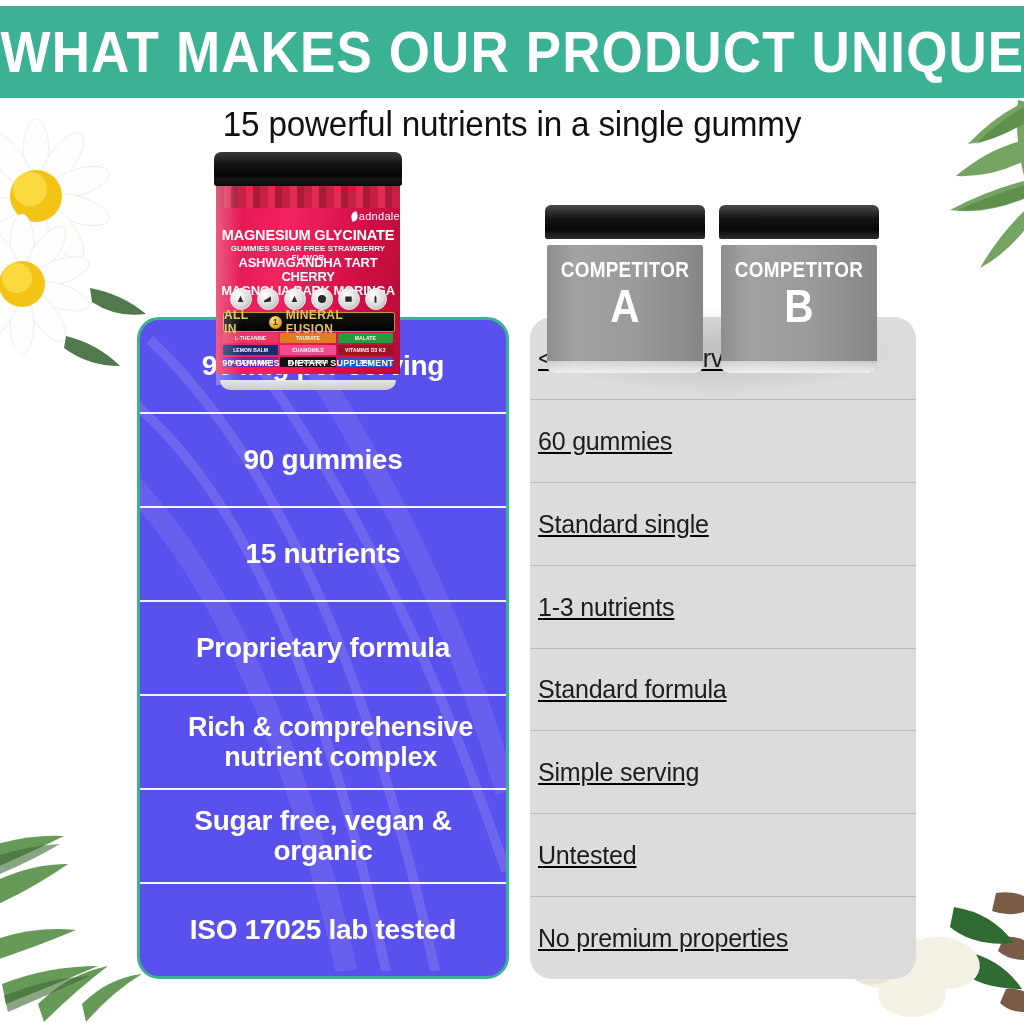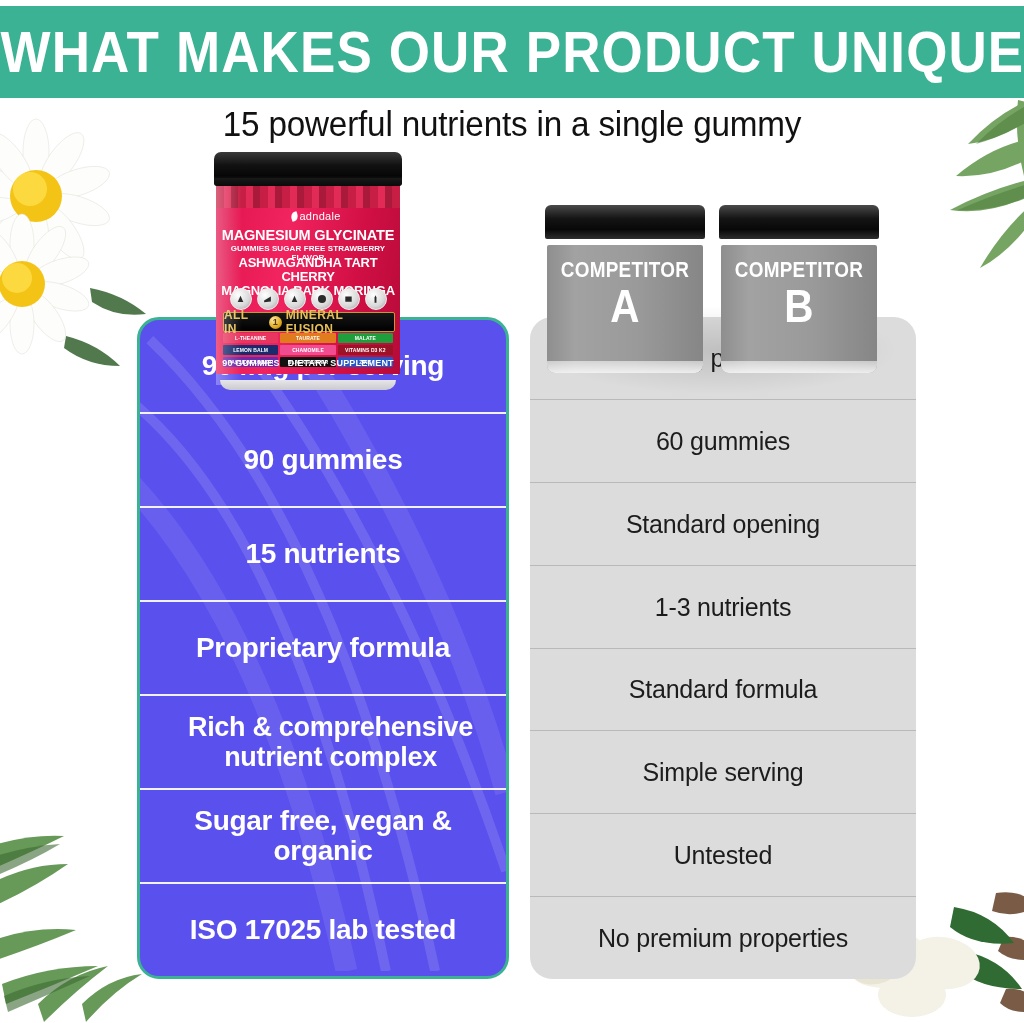--- a/index.html
+++ b/index.html
@@ -42,21 +42,21 @@
     opacity:.95;}
   #bottle-body{position:absolute;left:8px;top:33px;width:184px;height:200px;border-radius:4px 4px 10px 10px;
     background:linear-gradient(180deg,rgba(255,255,255,.25),rgba(255,255,255,0) 18%);
     overflow:hidden;}
   #bottle-label{position:absolute;left:8px;top:56px;width:184px;height:166px;
     background:linear-gradient(100deg,#e0134e 0%,#f2245f 35%,#d10f45 72%,#b60b38 100%);
     overflow:hidden;}
   #bottle-shine{position:absolute;left:8px;top:33px;width:26px;height:200px;
     background:linear-gradient(90deg,rgba(255,255,255,.30),rgba(255,255,255,0));
     pointer-events:none;}
-  .brand-row{position:absolute;left:8px;top:2px;width:184px;text-align:center;
+  .brand-row{position:absolute;left:0;top:2px;width:184px;text-align:right;
     color:#fff;font-size:11px;letter-spacing:.3px;}
   .brand-leaf{display:inline-block;width:7px;height:9px;background:#fff;
     border-radius:70% 0 70% 0;transform:translateY(1px) rotate(-18deg);margin-right:1px;}
   .lbl-title{position:absolute;left:0;top:18px;width:184px;text-align:center;
     color:#fff;font-weight:bold;font-size:15px;letter-spacing:-.2px;transform:scaleX(.97);}
   .lbl-sub{position:absolute;left:0;top:36px;width:184px;text-align:center;
     color:#fff;font-weight:bold;font-size:8px;letter-spacing:.1px;}
   .lbl-herbs{position:absolute;left:0;top:48px;width:184px;text-align:center;
     color:#fff;font-weight:bold;font-size:13px;line-height:14px;letter-spacing:-.2px;}
   .badge-row{position:absolute;left:0;top:80px;width:184px;display:flex;justify-content:center;gap:5px;}
@@ -115,22 +115,22 @@
   .row-ours:last-child{border-bottom:none;}
   .row-ours span{color:#fff;font-weight:bold;font-size:28px;line-height:30px;
     text-align:center;letter-spacing:-.3px;padding:0 8px;}
   .row-ours.tall span{font-size:27px;margin-left:15px;}
 
   #panel-comp{
     position:absolute;left:530px;top:317px;width:386px;height:662px;
     background:#dcdcdc;border-radius:22px;overflow:hidden;z-index:4;
   }
   #rows-comp{position:absolute;inset:0;display:flex;flex-direction:column;}
-  .row-comp{flex:1;display:flex;align-items:center;justify-content:center;
-    border-bottom:1px solid #b9b9b9;}
+  .row-comp{flex:1;display:flex;align-items:center;
+    border-bottom:1px solid #b9b9b9;text-decoration:underline;}
   .row-comp:last-child{border-bottom:none;}
   .row-comp span{color:#1c1c1c;font-size:25px;line-height:28px;text-align:center;
     letter-spacing:-.2px;padding:0 8px;}
 </style>
 </head>
 <body>
 
 <div id="stage">
 
   <div class="botanical" style="left:-30px;top:118px;width:230px;height:250px;">
@@ -257,21 +257,21 @@
 
   <div id="panel-comp">
     <div id="rows-comp">
       <div class="row-comp">
           <span>&lt;600mg per serving</span>
         </div>
       <div class="row-comp">
           <span>60 gummies</span>
         </div>
       <div class="row-comp">
-          <span>Standard opening</span>
+          <span>Standard single</span>
         </div>
       <div class="row-comp">
           <span>1-3 nutrients</span>
         </div>
       <div class="row-comp">
           <span>Standard formula</span>
         </div>
       <div class="row-comp">
           <span>Simple serving</span>
         </div>

